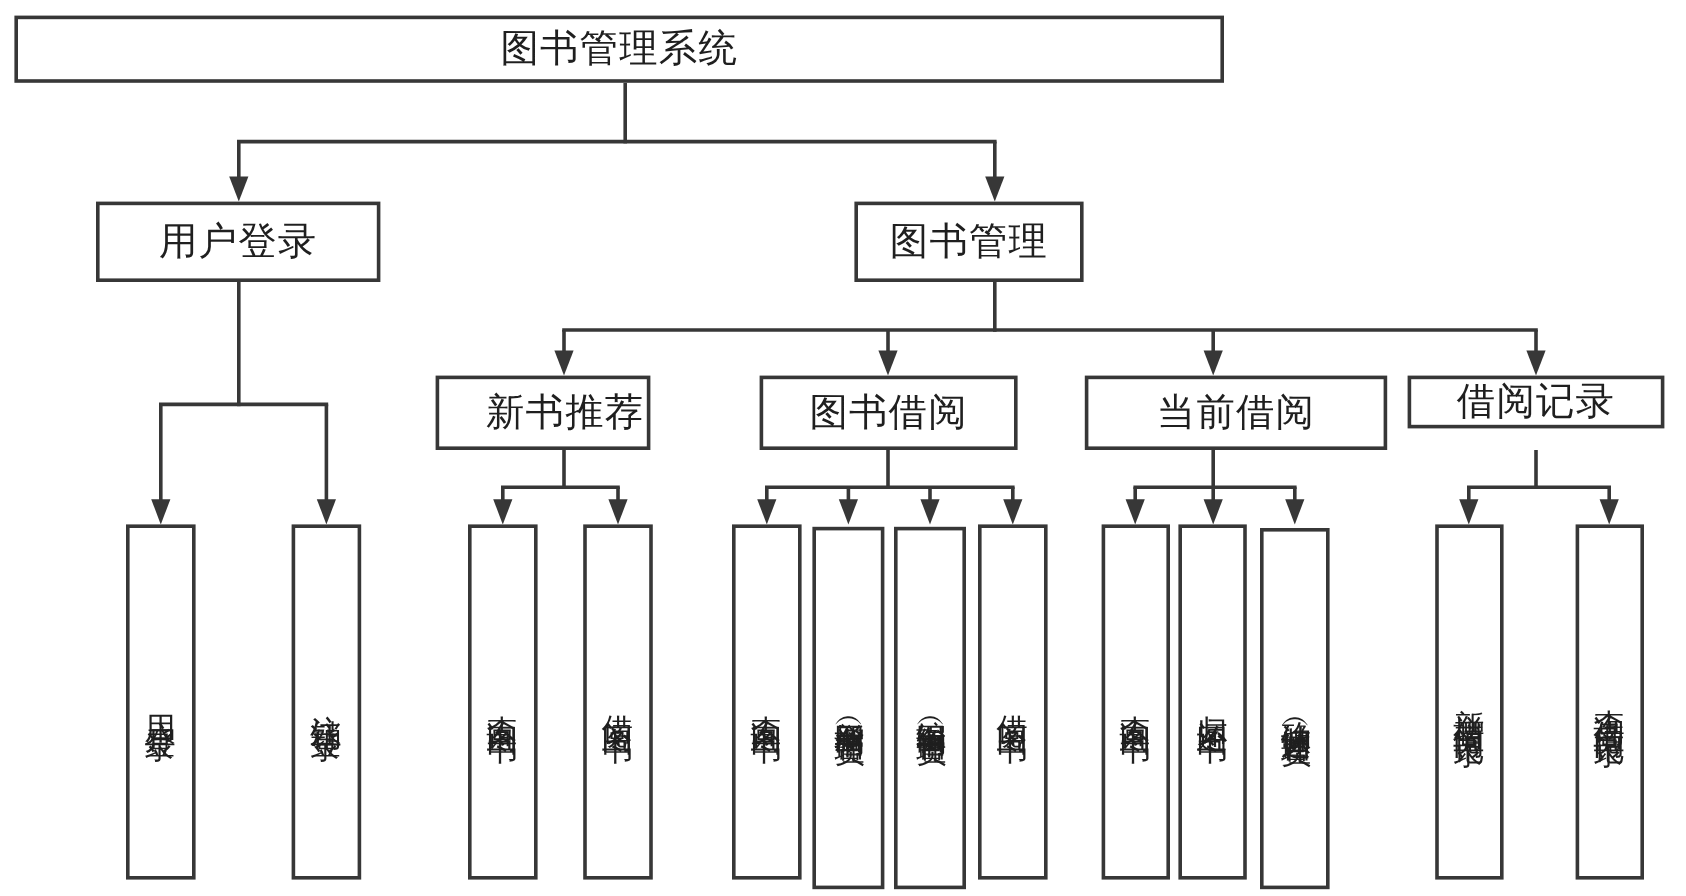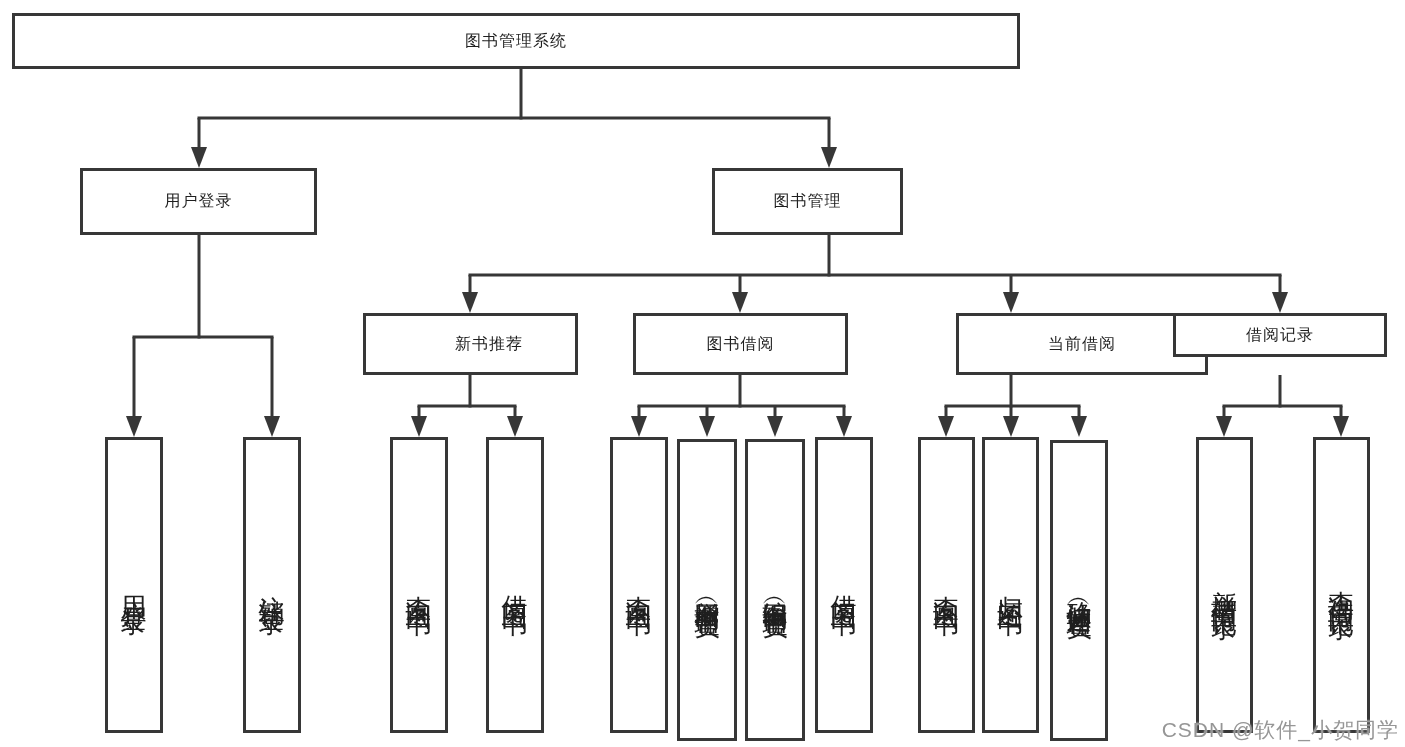--- a/index.html
+++ b/index.html
@@ -26,21 +26,21 @@
     position: absolute;
     box-sizing: border-box;
     background: #ffffff;
     border: 3px solid #373737;
     display: flex;
     align-items: center;
     justify-content: center;
     color: #1f1f1f;
   }
   .node-h {
-    font-size: 16px;
+    font-size: 32px;
     letter-spacing: 1px;
     white-space: nowrap;
     text-align: center;
   }
   .node-v {
     font-size: 26px;
   }
   .node-v .label-v {
     writing-mode: vertical-rl;
     text-orientation: mixed;
@@ -127,27 +127,27 @@
   <div id="nodes">
       <div class="node node-h" style="left: 12px; top: 13px; width: 1008px; height: 56px;">
         <span>图书管理系统</span>
       </div>
       <div class="node node-h" style="left: 80px; top: 168px; width: 237px; height: 67px;">
         <span>用户登录</span>
       </div>
       <div class="node node-h" style="left: 712px; top: 168px; width: 191px; height: 67px;">
         <span>图书管理</span>
       </div>
-      <div class="node node-h" style="left: 363px; top: 313px; width: 215px; height: 62px; padding-left: 37px;">
+      <div class="node node-h" style="left: 363px; top: 313px; width: 179px; height: 62px; padding-left: 37px;">
         <span>新书推荐</span>
       </div>
       <div class="node node-h" style="left: 633px; top: 313px; width: 215px; height: 62px;">
         <span>图书借阅</span>
       </div>
-      <div class="node node-h" style="left: 956px; top: 313px; width: 252px; height: 62px;">
+      <div class="node node-h" style="left: 904px; top: 313px; width: 252px; height: 62px;">
         <span>当前借阅</span>
       </div>
       <div class="node node-h" style="left: 1173px; top: 313px; width: 214px; height: 44px;">
         <span>借阅记录</span>
       </div>
       <div class="node node-v" style="left: 105px; top: 437px; width: 58px; height: 296px;">
         <span class="label-v">用户登录</span>
       </div>
       <div class="node node-v" style="left: 243px; top: 437px; width: 58px; height: 296px;">
         <span class="label-v">注销登录</span>
@@ -179,14 +179,13 @@
       <div class="node node-v long-label" style="left: 1050px; top: 440px; width: 58px; height: 301px;">
         <span class="label-v">确认归还（管理员）</span>
       </div>
       <div class="node node-v" style="left: 1196px; top: 437px; width: 57px; height: 296px;">
         <span class="label-v">新增借阅记录</span>
       </div>
       <div class="node node-v" style="left: 1313px; top: 437px; width: 57px; height: 296px;">
         <span class="label-v">查询借阅记录</span>
       </div>
     </div>
-  <div id="watermark" style="color: rgb(150, 150, 150);">CSDN @软件_小贺同学</div>
 </div>
 
 </body></html>

